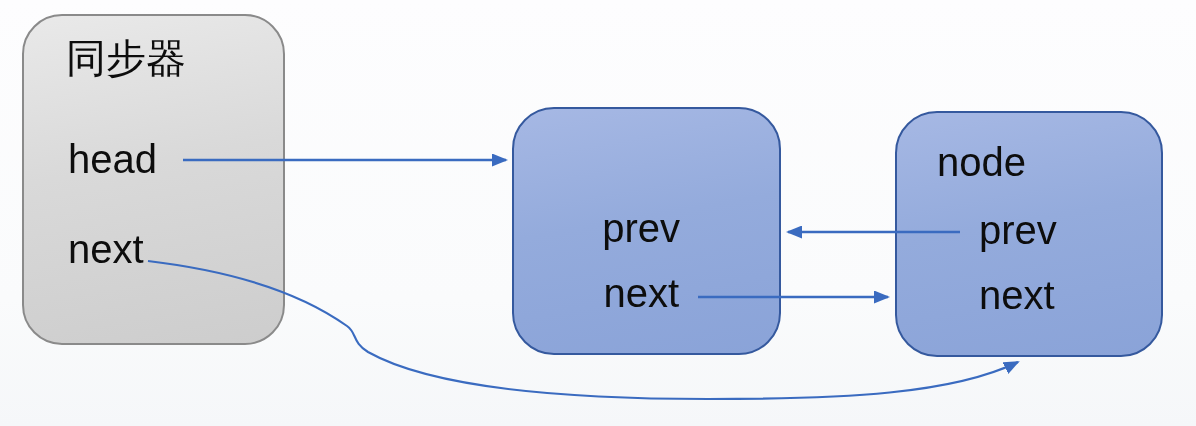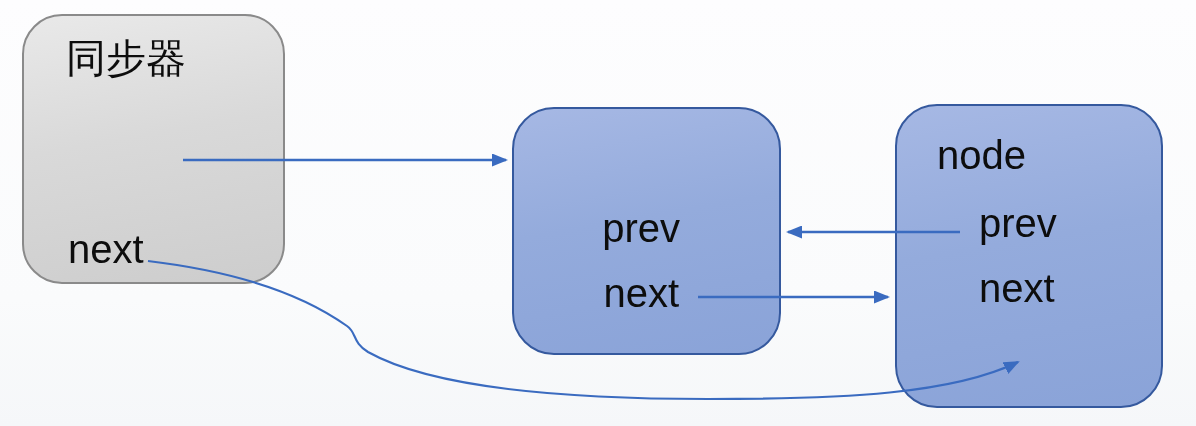--- a/index.html
+++ b/index.html
@@ -20,38 +20,38 @@
     width: 1196px;
     height: 426px;
     pointer-events: none;
   }
   .box {
     position: absolute;
     box-sizing: border-box;
   }
   .sync-box {
     left: 22px; top: 14px;
-    width: 263px; height: 270px;
+    width: 263px; height: 331px;
     background: linear-gradient(170deg, #e9e9e9 0%, #d9d9d9 45%, #cdcdcd 100%);
     border: 2px solid #8a8a8a;
     border-radius: 40px;
     padding-left: 42px;
   }
   .node-box {
     background: linear-gradient(170deg, #a6b8e4 0%, #94abdc 45%, #8aa3d8 100%);
     border: 2px solid #35599e;
     border-radius: 42px;
   }
   .head-node-box {
     left: 512px; top: 107px;
     width: 269px; height: 248px;
   }
   .tail-node-box {
-    left: 895px; top: 104px;
-    width: 268px; height: 304px;
+    left: 895px; top: 111px;
+    width: 268px; height: 246px;
   }
   .label {
     position: absolute;
     color: #0d0d0d;
     font-size: 40px;
     line-height: 44px;
     white-space: nowrap;
   }
   
   .sync-title { left: 42px; top: 20px; }
@@ -66,20 +66,21 @@
   .n-prev  { left: 82px; top: 95px; }
   .n-next  { left: 82px; top: 160px; }
 </style>
 </head>
 <body>
 
 <div class="canvas">
 
   <div class="box sync-box">
     <div class="label sync-title">同步器</div>
+    <div class="label sync-head">head</div>
     <div class="label sync-tail">next</div>
   </div>
 
   <div class="box node-box head-node-box">
     <div class="label hn-prev">prev</div>
     <div class="label hn-next">next</div>
   </div>
 
   <div class="box node-box tail-node-box">
     <div class="label n-title">node</div>

